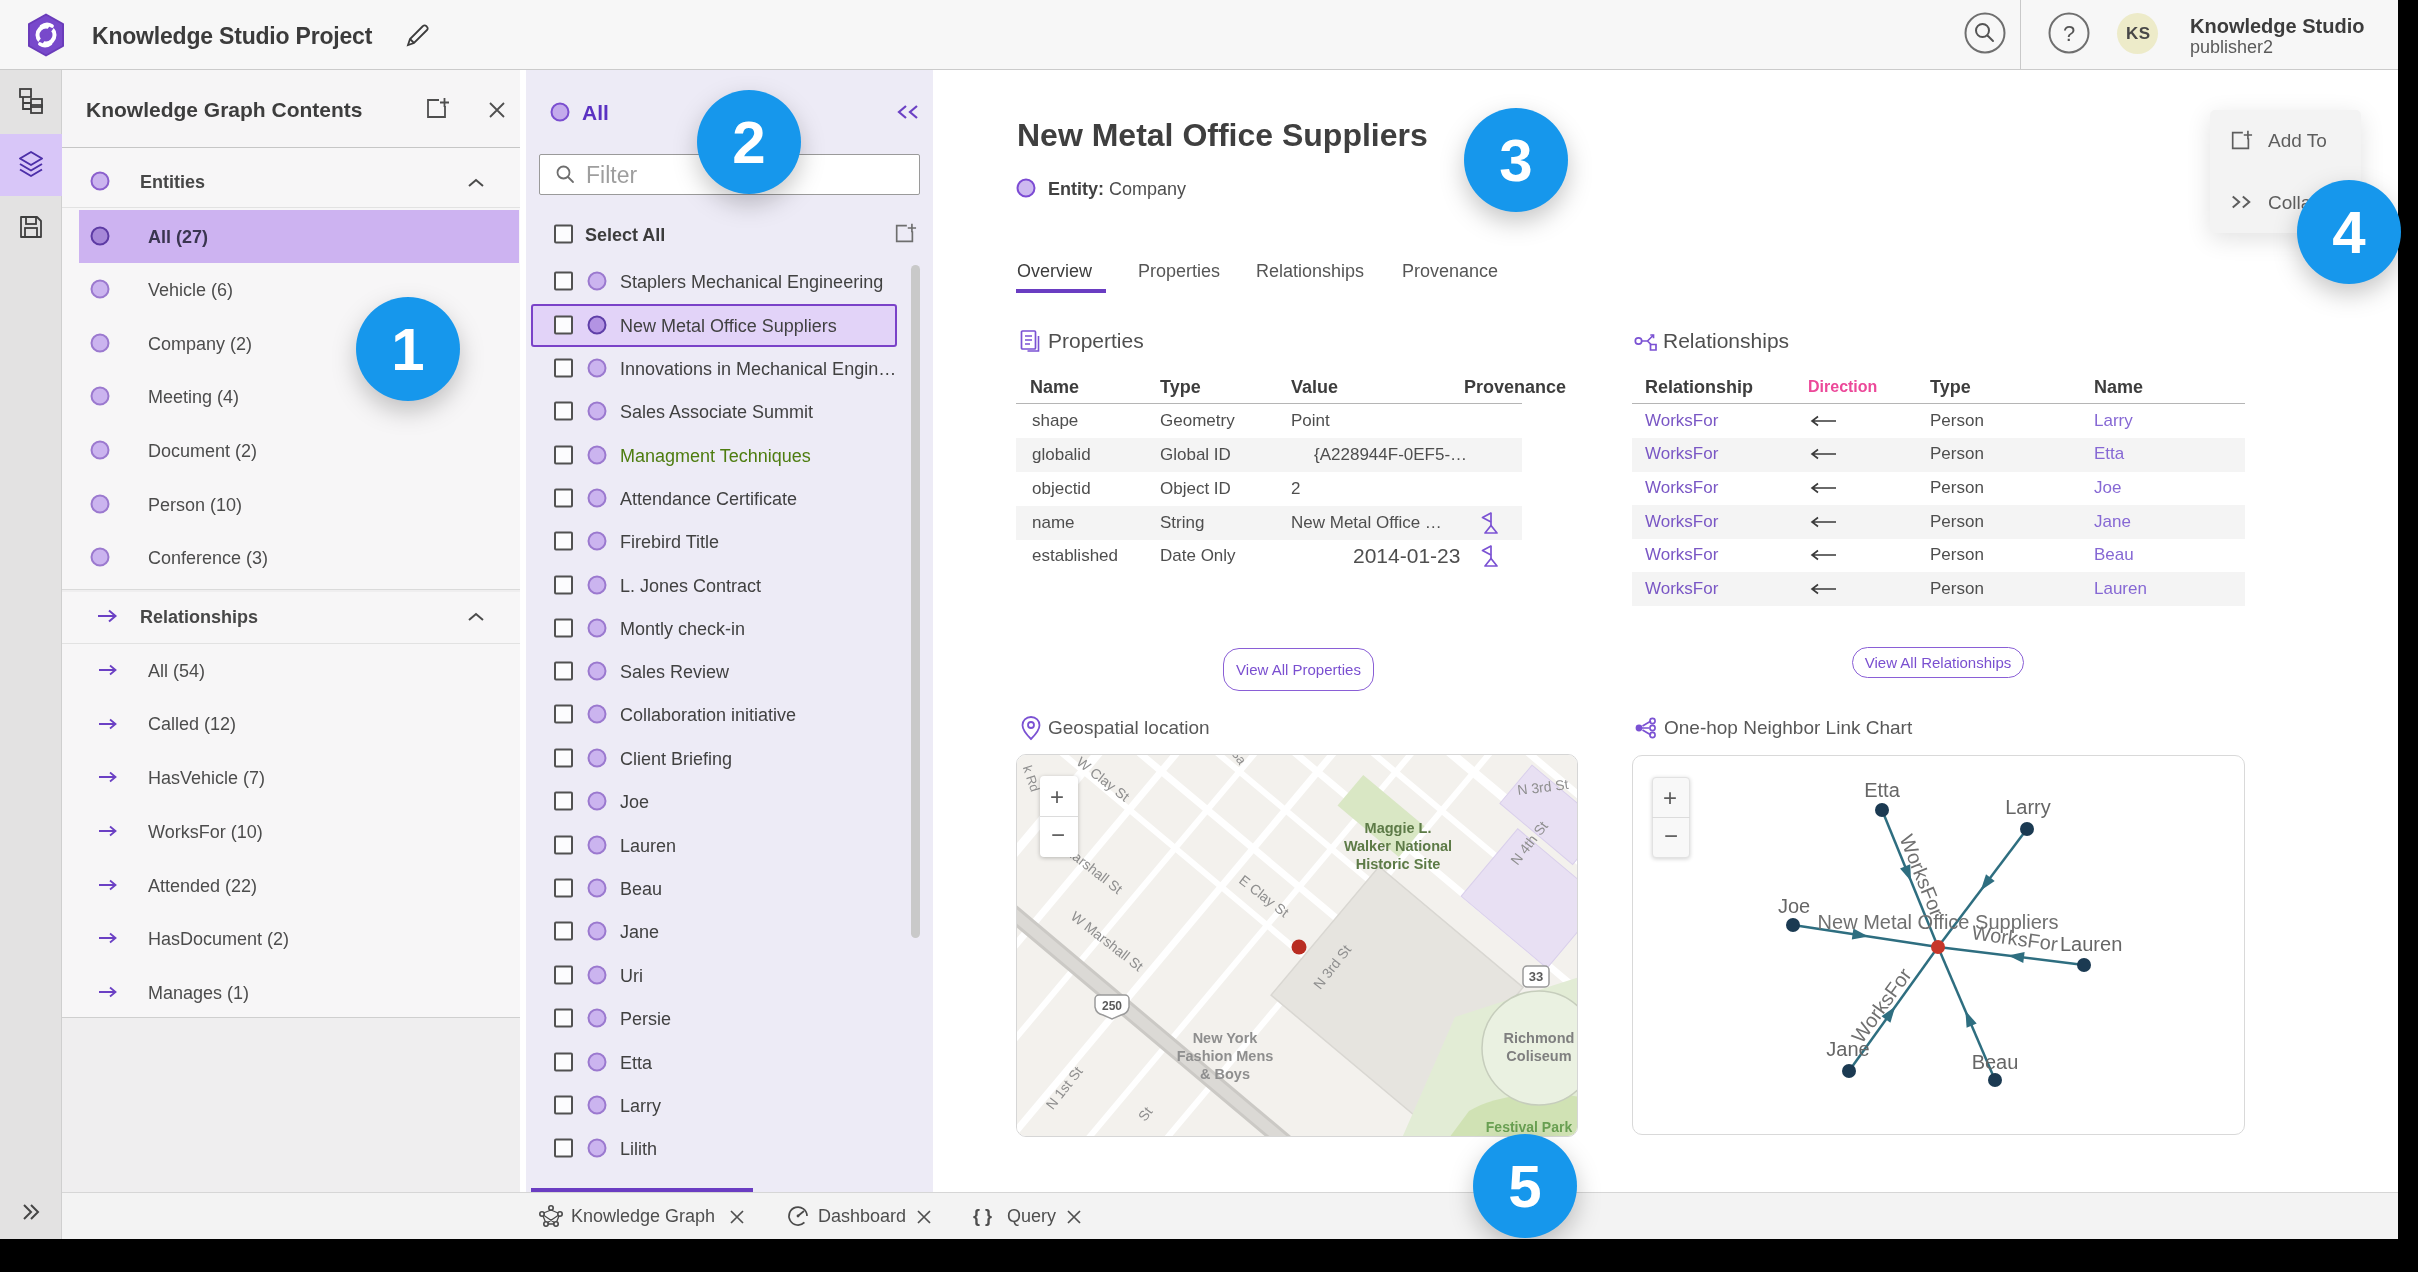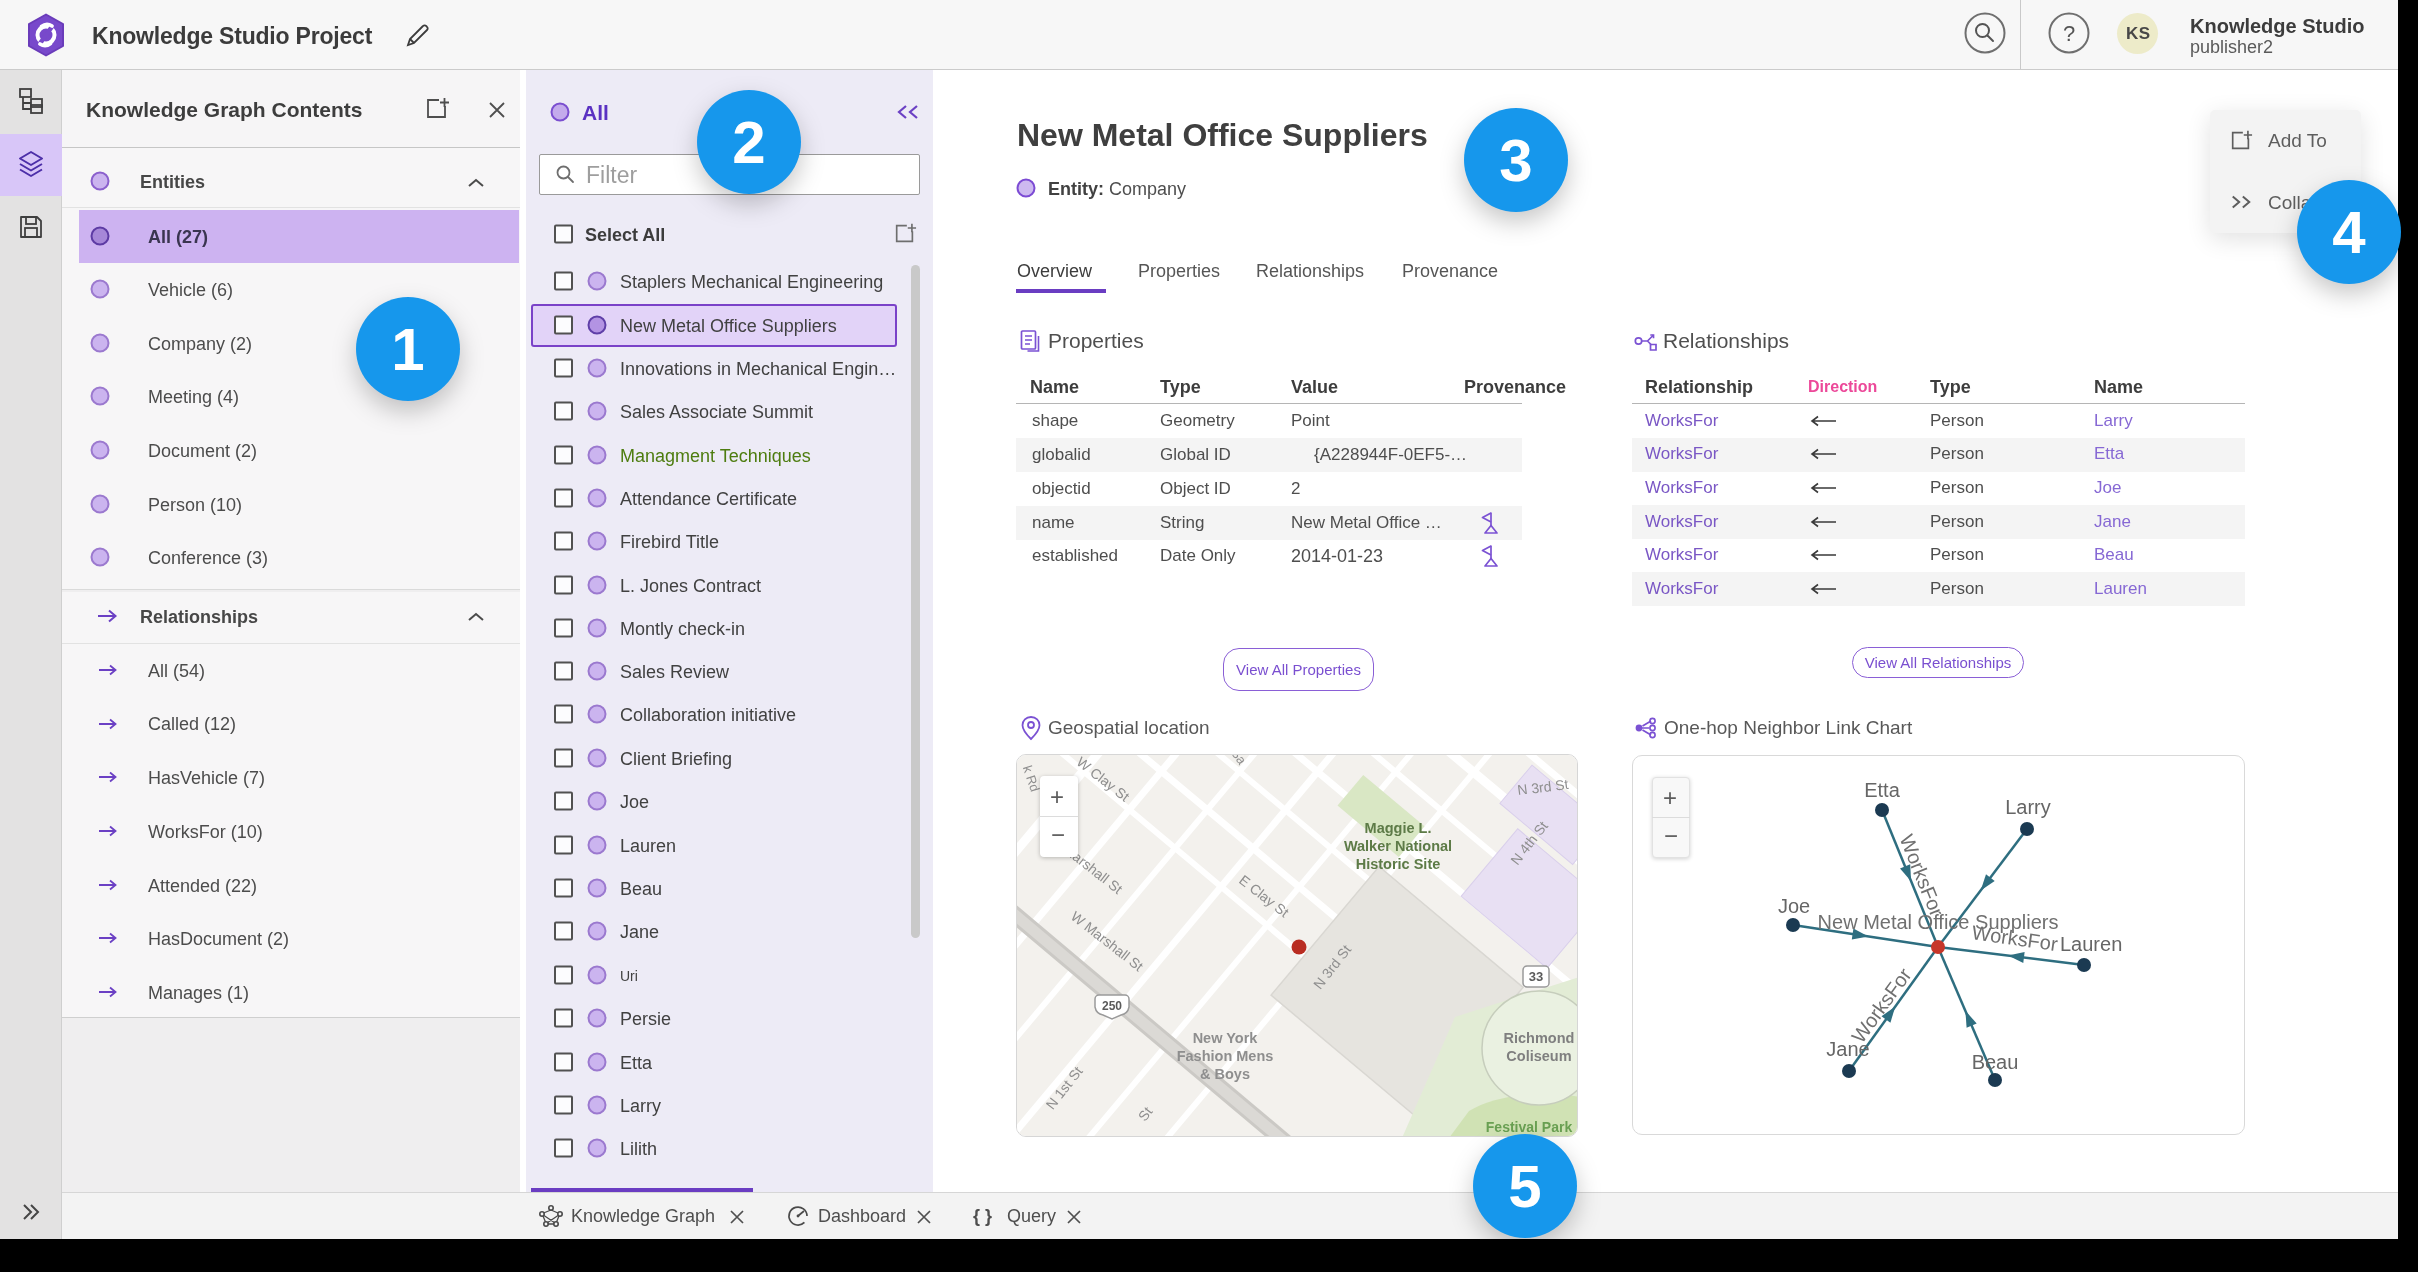--- a/index.html
+++ b/index.html
@@ -235,21 +235,21 @@
     <div class="ec" style="left:597px;top:845px;"></div>
     <div class="t" style="left:620px;top:846px;font-size:18px;color:#414141;">Lauren</div>
 <div class="cb" style="left:554px;top:888px;"></div>
     <div class="ec" style="left:597px;top:888px;"></div>
     <div class="t" style="left:620px;top:889px;font-size:18px;color:#414141;">Beau</div>
 <div class="cb" style="left:554px;top:931px;"></div>
     <div class="ec" style="left:597px;top:931px;"></div>
     <div class="t" style="left:620px;top:932px;font-size:18px;color:#414141;">Jane</div>
 <div class="cb" style="left:554px;top:975px;"></div>
     <div class="ec" style="left:597px;top:975px;"></div>
-    <div class="t" style="left:620px;top:976px;font-size:14px;color:#414141;">Uri</div>
+    <div class="t" style="left:620px;top:976px;font-size:18px;color:#414141;">Uri</div>
 <div class="cb" style="left:554px;top:1018px;"></div>
     <div class="ec" style="left:597px;top:1018px;"></div>
     <div class="t" style="left:620px;top:1019px;font-size:18px;color:#414141;">Persie</div>
 <div class="cb" style="left:554px;top:1062px;"></div>
     <div class="ec" style="left:597px;top:1062px;"></div>
     <div class="t" style="left:620px;top:1063px;font-size:18px;color:#414141;">Etta</div>
 <div class="cb" style="left:554px;top:1105px;"></div>
     <div class="ec" style="left:597px;top:1105px;"></div>
     <div class="t" style="left:620px;top:1106px;font-size:18px;color:#414141;">Larry</div>
 <div class="cb" style="left:554px;top:1148px;"></div>
@@ -274,21 +274,21 @@
 <div class="t" style="left:1032px;top:523px;font-size:17px;color:#4e4e4e;">name</div>
 <div class="t" style="left:1160px;top:523px;font-size:17px;color:#4e4e4e;">String</div>
 <div class="t" style="left:1291px;top:523px;font-size:17px;color:#4e4e4e;">New Metal Office …</div>
 <svg width="22" height="26" style="left:1478px;top:510px;" viewBox="0 0 22 26">
  <path d="M13 2.5 V17" stroke="#7b52d3" stroke-width="1.7"></path>
  <path d="M13 3 L4.5 7.5 L13 12" fill="none" stroke="#7b52d3" stroke-width="1.7" stroke-linejoin="round"></path>
  <path d="M7 23 L13 15.5 L19 23 Z" fill="none" stroke="#7b52d3" stroke-width="1.7" stroke-linejoin="round"></path>
 </svg>
 <div class="t" style="left:1032px;top:556px;font-size:17px;color:#4e4e4e;">established</div>
 <div class="t" style="left:1160px;top:556px;font-size:17px;color:#4e4e4e;">Date Only</div>
-<div class="t" style="left:1291px;top:556px;font-size:18px;color:#4e4e4e;">2014-01-23</div>
+<div class="t" style="left:1353px;top:556px;font-size:21px;color:#4e4e4e;">2014-01-23</div>
 <svg width="22" height="26" style="left:1478px;top:543px;" viewBox="0 0 22 26">
  <path d="M13 2.5 V17" stroke="#7b52d3" stroke-width="1.7"></path>
  <path d="M13 3 L4.5 7.5 L13 12" fill="none" stroke="#7b52d3" stroke-width="1.7" stroke-linejoin="round"></path>
  <path d="M7 23 L13 15.5 L19 23 Z" fill="none" stroke="#7b52d3" stroke-width="1.7" stroke-linejoin="round"></path>
 </svg>
 <div style="position:absolute;left:1223px;top:648px;width:151px;height:43px;border:1.5px solid #8a5fd6;border-radius:16px;display:flex;align-items:center;justify-content:center;font-size:15px;color:#7a4fd0;">View All Properties</div>
 <svg width="24" height="22" style="left:1634px;top:330px;" viewBox="0 0 24 22">
  <circle cx="4.5" cy="11" r="3.2" fill="none" stroke="#7b52d3" stroke-width="1.7"></circle>
  <path d="M8 11 h5.5 M13.5 11 L19.5 5 M13.5 11 L17.5 15" fill="none" stroke="#7b52d3" stroke-width="1.7"></path>
  <path d="M19.5 8.2 V5 h-3.2" fill="none" stroke="#7b52d3" stroke-width="1.7"></path>

